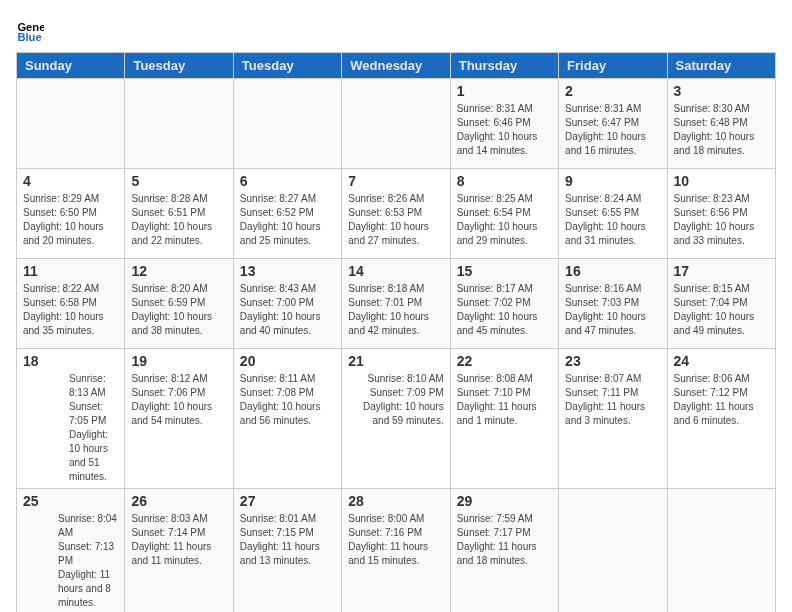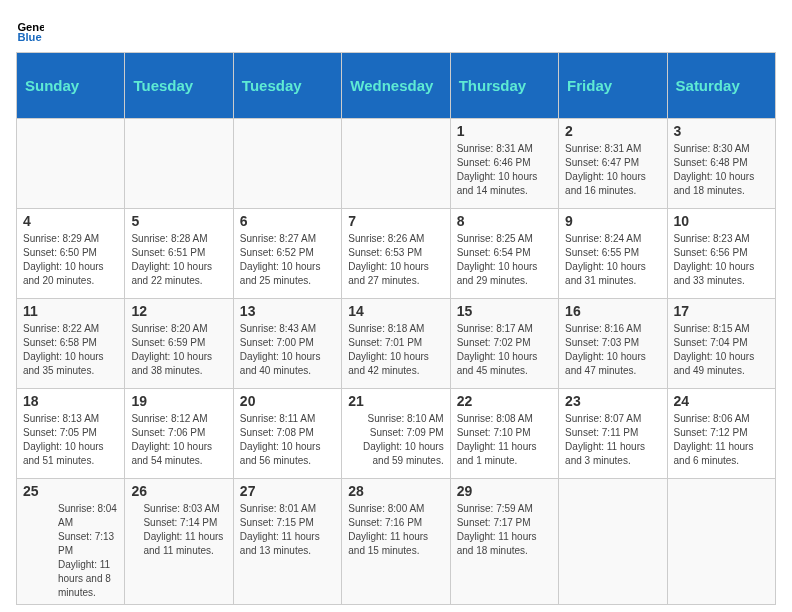--- a/index.html
+++ b/index.html
@@ -38,24 +38,24 @@
       font-size: 16px;
       color: #555;
     }
     table {
       width: 100%;
       border-collapse: collapse;
       table-layout: fixed;
     }
     thead th {
       background-color: #1a6abf;
-      color: #5eead4;
+      color: #e5e5e5;
       text-align: left;
-      padding: 24px 8px;
-      font-size: 15px;
+      padding: 5px 8px;
+      font-size: 13px;
       font-weight: bold;
       border: 1px solid #ccc;
     }
     tbody td {
       vertical-align: top;
       border: 1px solid #ccc;
       padding: 4px 6px;
       font-size: 11px;
       color: #333;
       height: 90px;
@@ -220,21 +220,21 @@
         <td>
           <div class="day-number">17</div>
           <div class="day-info" style="white-space: pre-line;">Sunrise: 8:15 AM
 Sunset: 7:04 PM
 Daylight: 10 hours and 49 minutes.</div>
         </td>
       </tr>
       <tr>
         <td>
           <div class="day-number">18</div>
-          <div class="day-info" style="white-space: pre-line;">Sunrise: 8:13 AM
+          <div class="day-info" style="white-space: pre-line; margin-left: 46px;">Sunrise: 8:13 AM
 Sunset: 7:05 PM
 Daylight: 10 hours and 51 minutes.</div>
         </td>
         <td>
           <div class="day-number">19</div>
           <div class="day-info" style="white-space: pre-line;">Sunrise: 8:12 AM
 Sunset: 7:06 PM
 Daylight: 10 hours and 54 minutes.</div>
         </td>
         <td>
@@ -270,21 +270,21 @@
       </tr>
       <tr>
         <td>
           <div class="day-number">25</div>
           <div class="day-info" style="white-space: pre-line; margin-left: 35px;">Sunrise: 8:04 AM
 Sunset: 7:13 PM
 Daylight: 11 hours and 8 minutes.</div>
         </td>
         <td>
           <div class="day-number">26</div>
-          <div class="day-info" style="white-space: pre-line; margin-left: 12px;">Sunrise: 8:03 AM
+          <div class="day-info" style="white-space: pre-line;">Sunrise: 8:03 AM
 Sunset: 7:14 PM
 Daylight: 11 hours and 11 minutes.</div>
         </td>
         <td>
           <div class="day-number">27</div>
           <div class="day-info" style="white-space: pre-line;">Sunrise: 8:01 AM
 Sunset: 7:15 PM
 Daylight: 11 hours and 13 minutes.</div>
         </td>
         <td>

